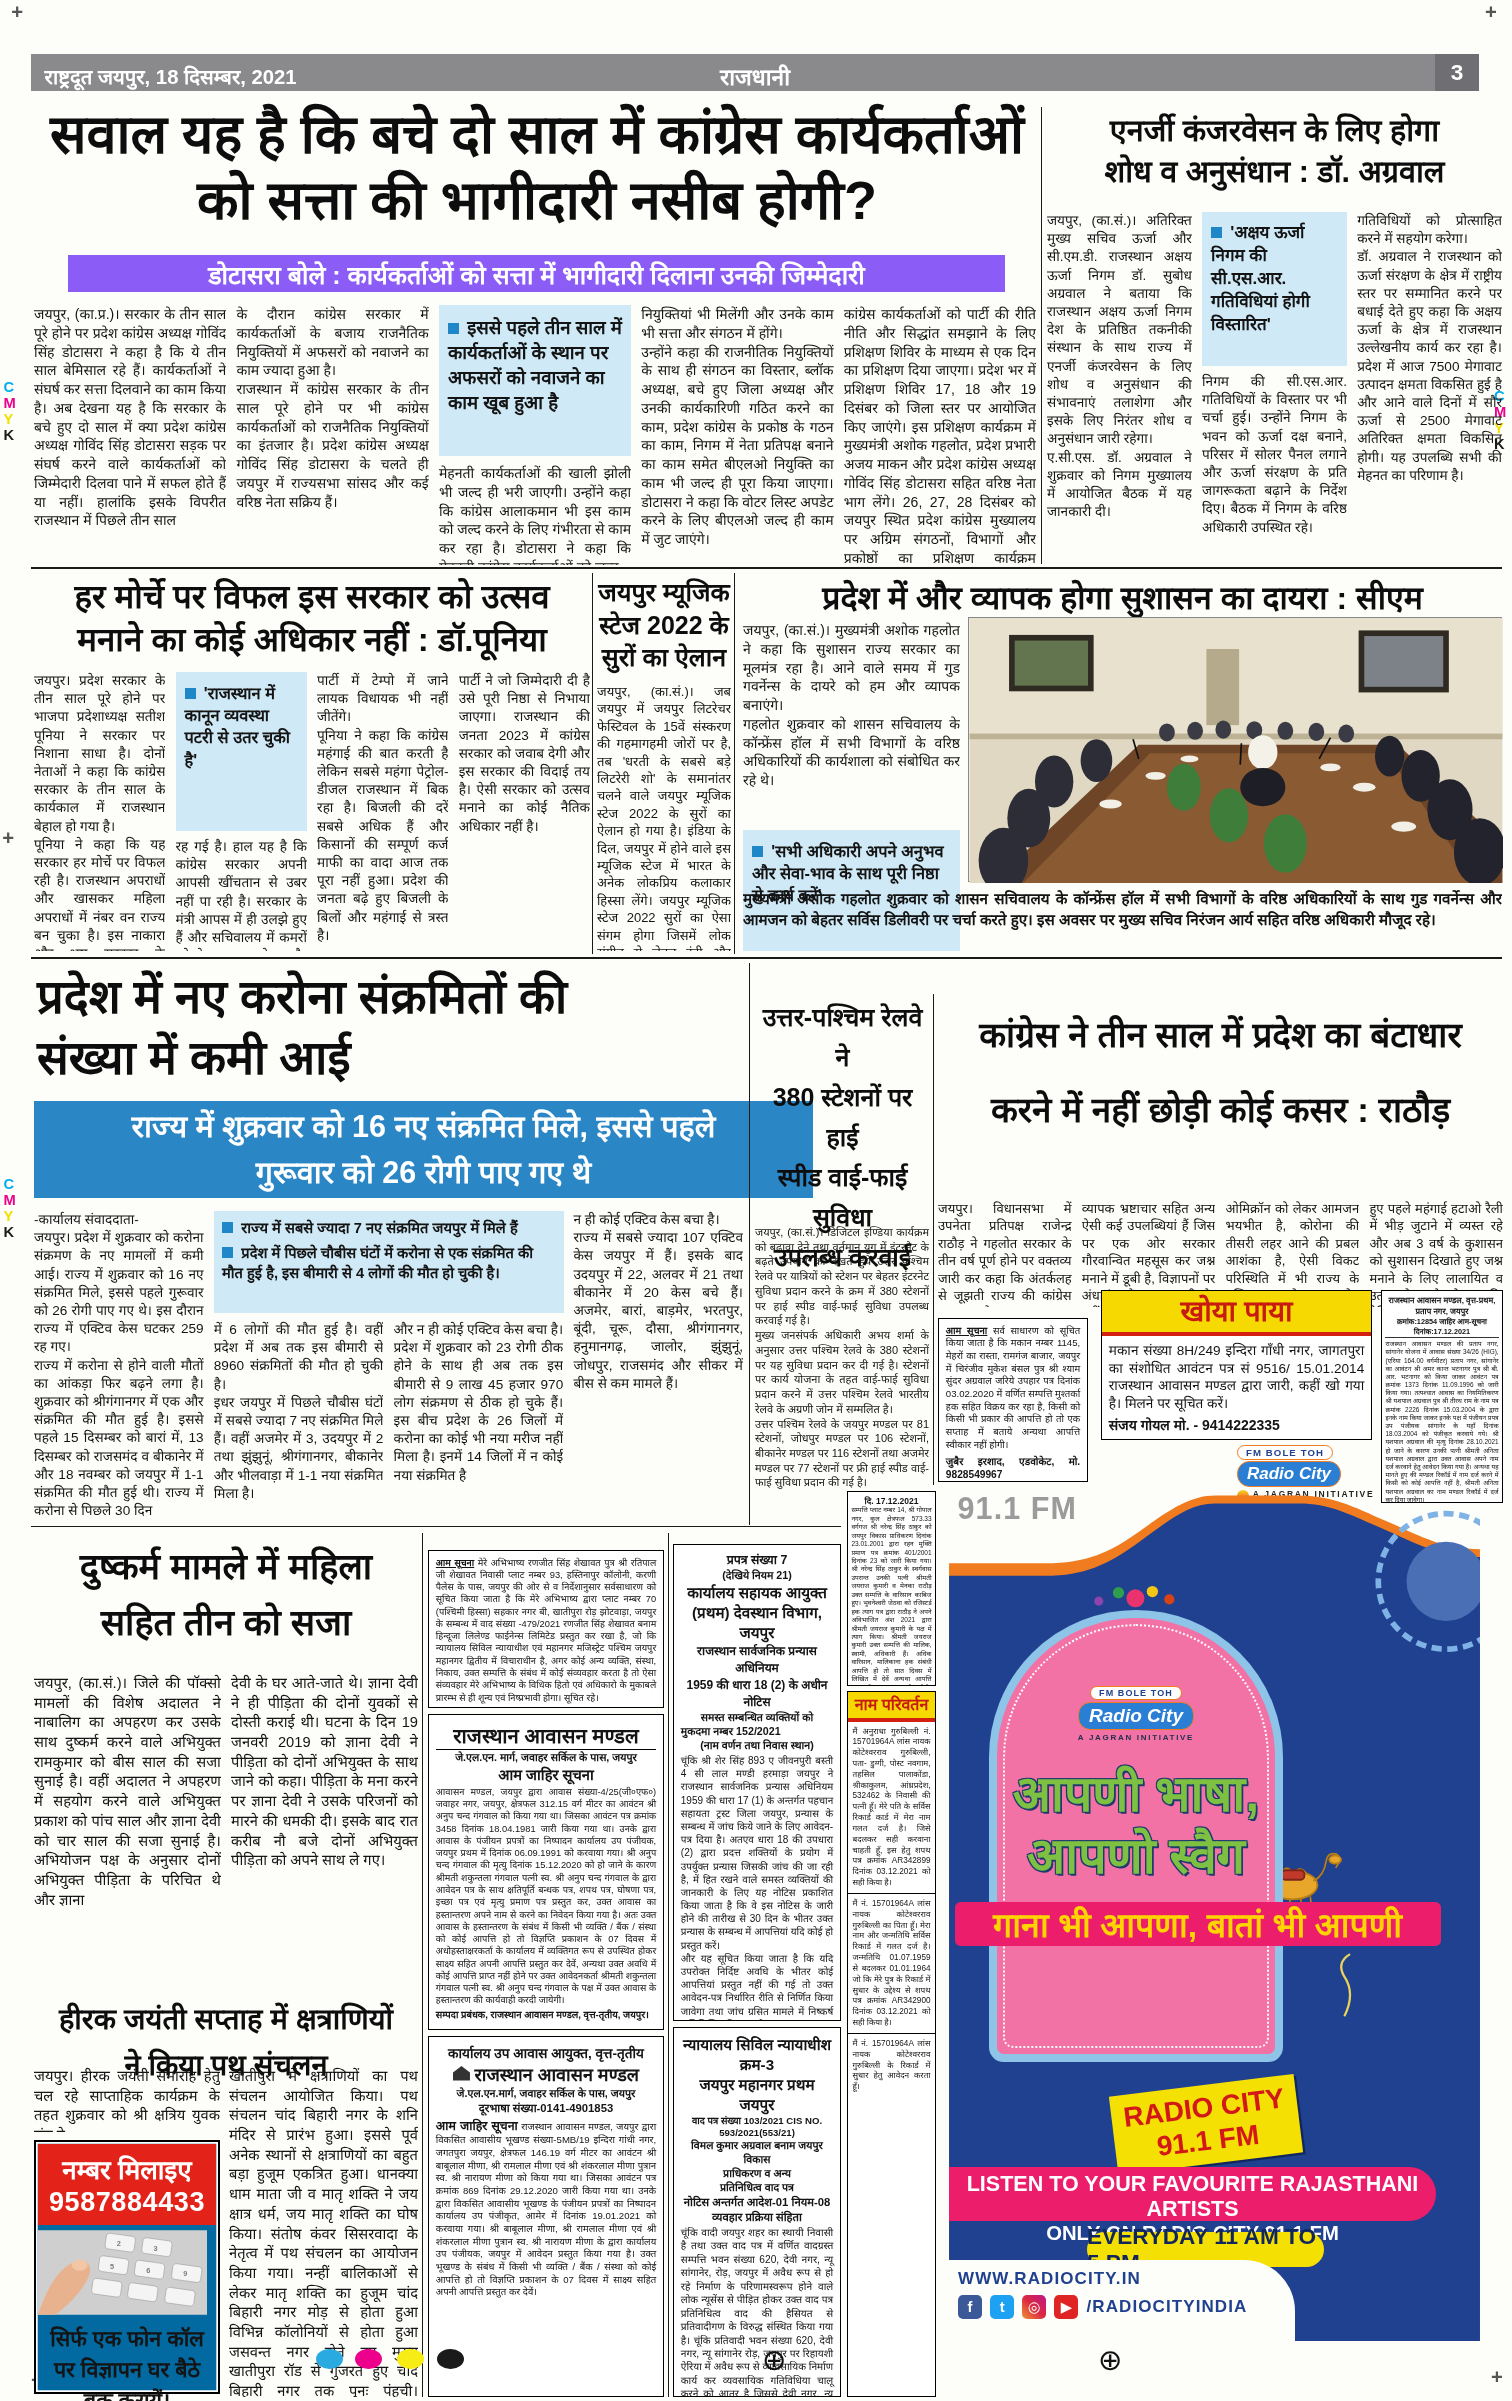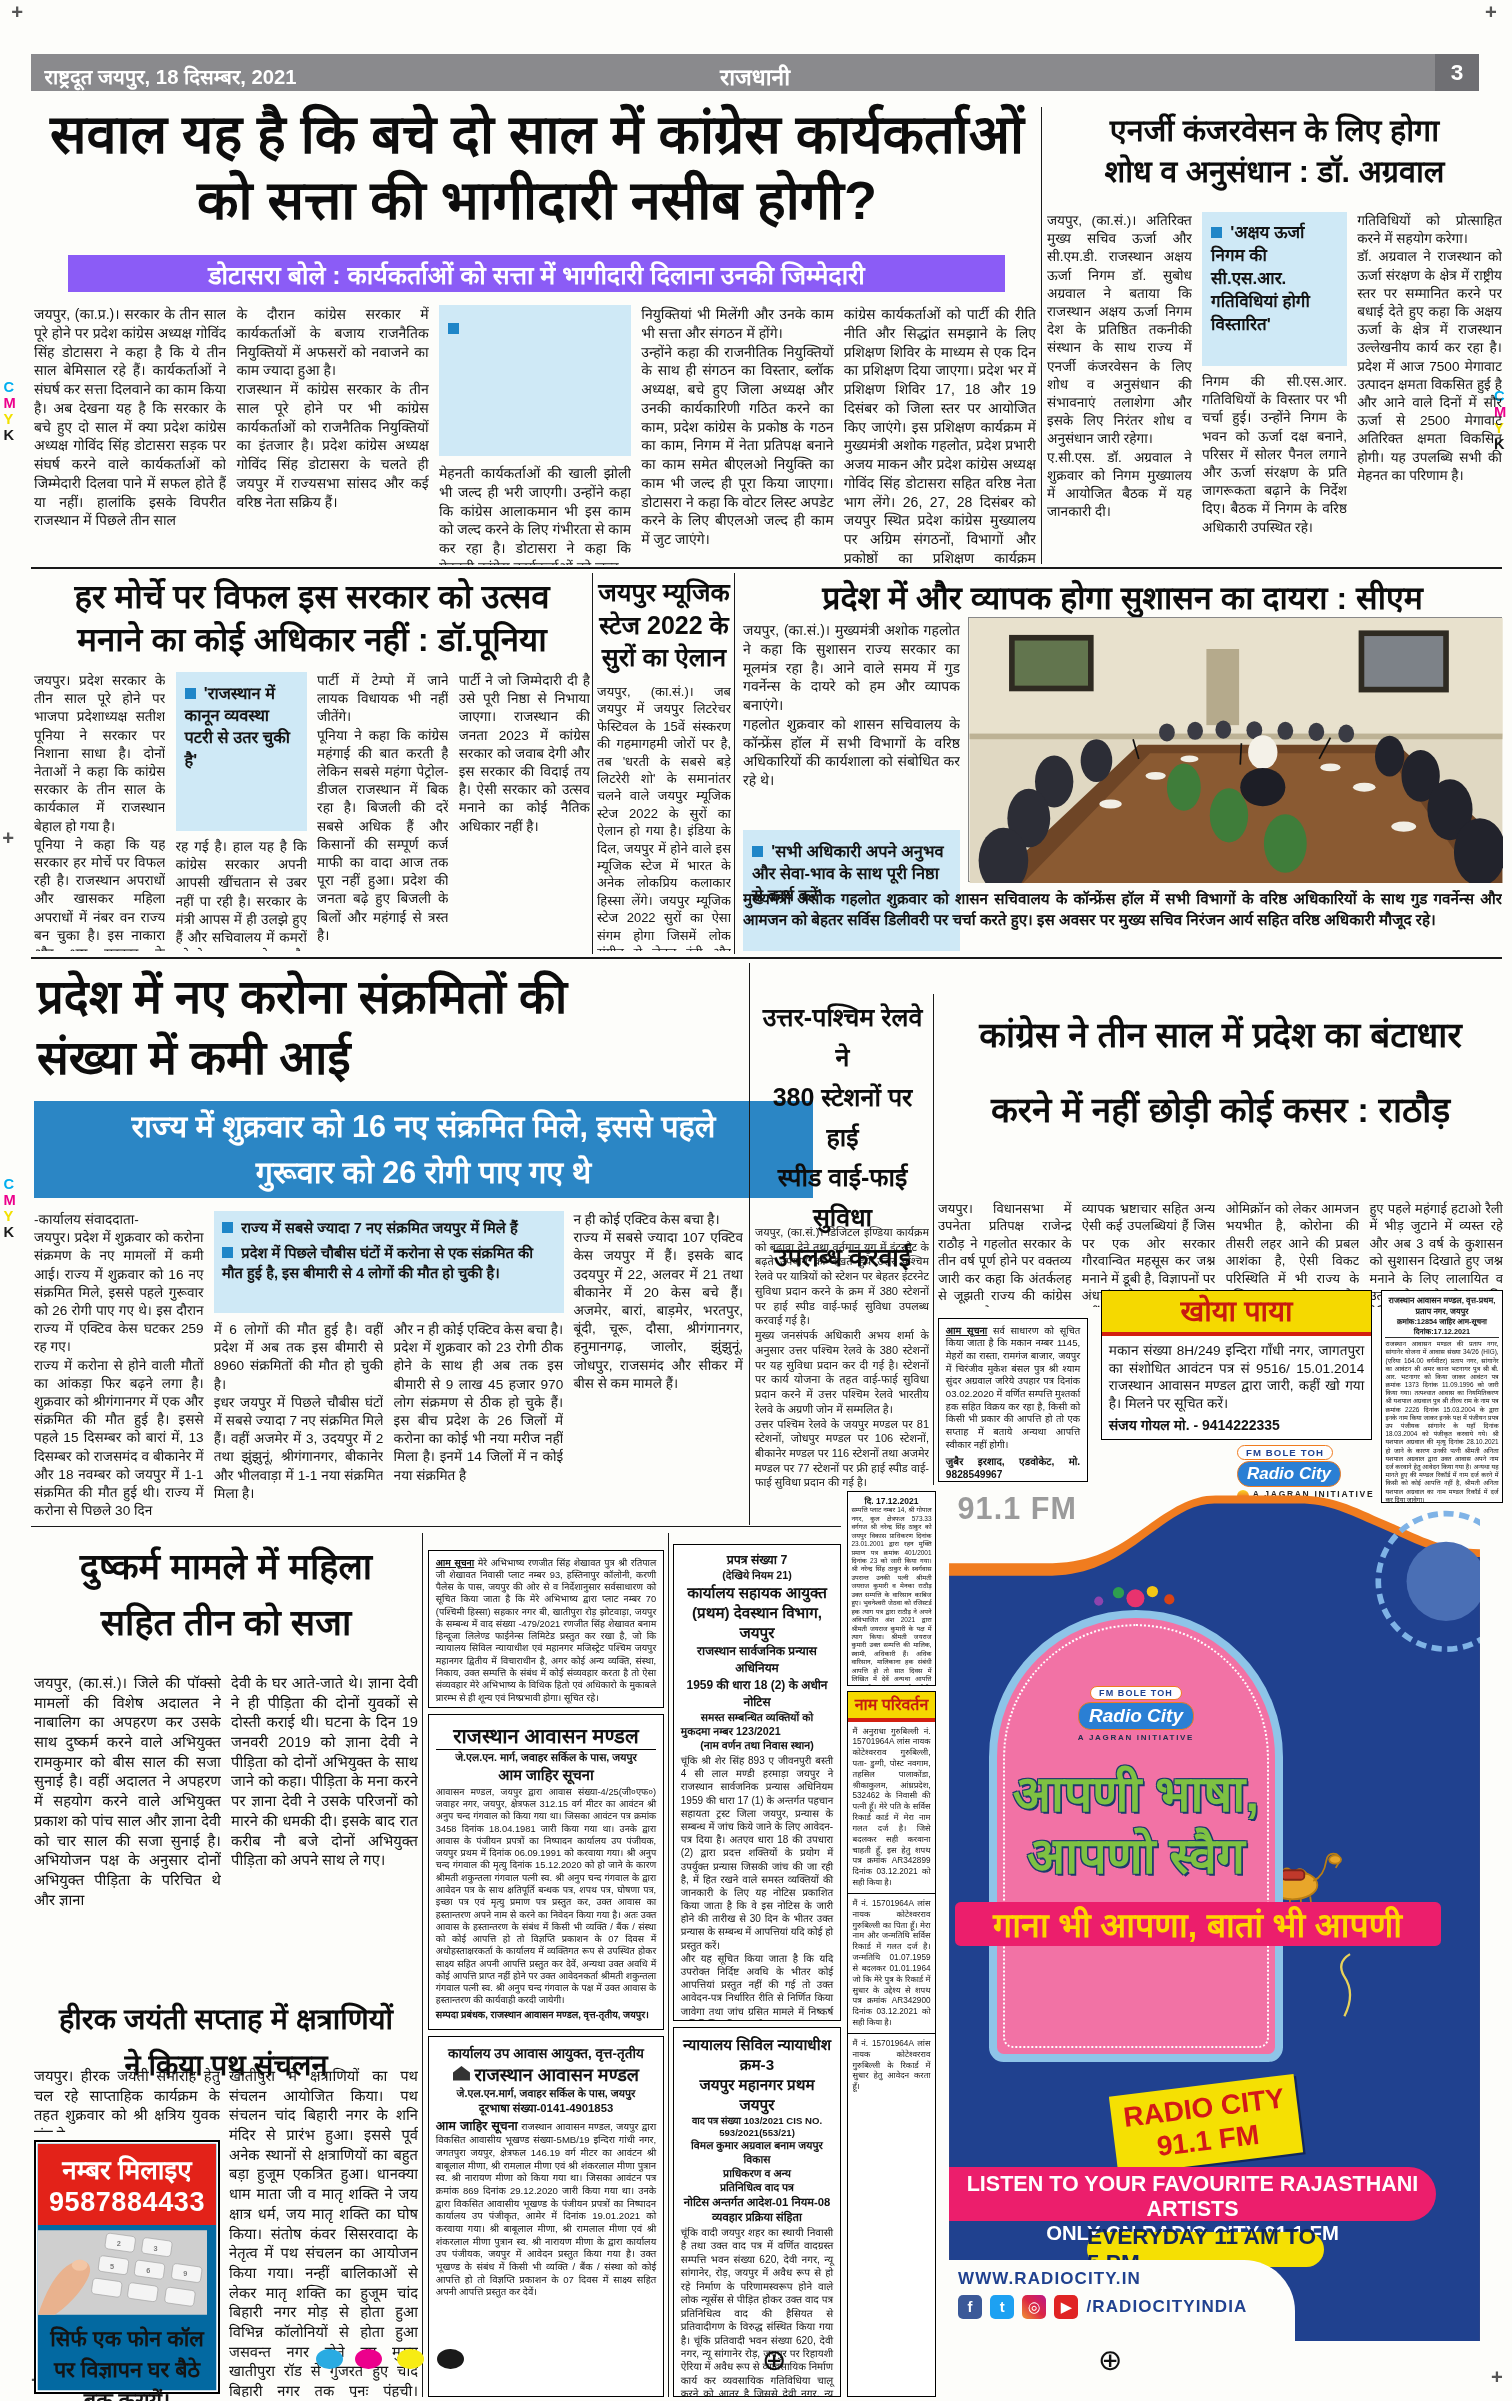--- a/index.html
+++ b/index.html
@@ -63,21 +63,21 @@
   </div>
 
   <div class="abs hl" style="left:40px;top:102px;width:994px;height:144px;font-size:54px;line-height:1.22;">सवाल यह है कि बचे दो साल में कांग्रेस कार्यकर्ताओं
 को सत्ता की भागीदारी नसीब होगी?</div>
   <div class="abs strap" style="left:68px;top:255px;width:937px;height:37px;font-size:25px;">डोटासरा बोले : कार्यकर्ताओं को सत्ता में भागीदारी दिलाना उनकी जिम्मेदारी</div>
   <div class="abs cols" style="left:34px;top:305px;width:1002px;height:260px;grid-template-columns:repeat(5,1fr);">
     <div class="bcol">जयपुर, (का.प्र.)। सरकार के तीन साल पूरे होने पर प्रदेश कांग्रेस अध्यक्ष गोविंद सिंह डोटासरा ने कहा है कि ये तीन साल बेमिसाल रहे हैं। कार्यकर्ताओं ने संघर्ष कर सत्ता दिलवाने का काम किया है। अब देखना यह है कि सरकार के बचे हुए दो साल में क्या प्रदेश कांग्रेस अध्यक्ष गोविंद सिंह डोटासरा सड़क पर संघर्ष करने वाले कार्यकर्ताओं को जिम्मेदारी दिलवा पाने में सफल होते हैं या नहीं। हालांकि इसके विपरीत राजस्थान में पिछले तीन साल</div>
     <div class="bcol">के दौरान कांग्रेस सरकार में कार्यकर्ताओं के बजाय राजनैतिक नियुक्तियों में अफसरों को नवाजने का काम ज्यादा हुआ है।
 राजस्थान में कांग्रेस सरकार के तीन साल पूरे होने पर भी कांग्रेस कार्यकर्ताओं को राजनैतिक नियुक्तियों का इंतजार है। प्रदेश कांग्रेस अध्यक्ष गोविंद सिंह डोटासरा के चलते ही जयपुर में राज्यसभा सांसद और कई वरिष्ठ नेता सक्रिय हैं।</div>
     <div style="overflow:hidden;">
-      <div class="pull" style="font-size:18.6px;min-height:133px;"><span class="sq"></span></div>
+      <div class="pull" style="font-size:18.6px;min-height:133px;"><span class="sq"></span><span class="qt">इससे पहले तीन साल में कार्यकर्ताओं के स्थान पर अफसरों को नवाजने का काम खूब हुआ है</span></div>
       <div class="bcol" style="margin-top:8px;">मेहनती कार्यकर्ताओं की खाली झोली भी जल्द ही भरी जाएगी। उन्होंने कहा कि कांग्रेस आलाकमान भी इस काम को जल्द करने के लिए गंभीरता से काम कर रहा है। डोटासरा ने कहा कि मेहनती कांग्रेस कार्यकर्ताओं को जल्द</div>
     </div>
     <div class="bcol">नियुक्तियां भी मिलेंगी और उनके काम भी सत्ता और संगठन में होंगे।
 उन्होंने कहा की राजनीतिक नियुक्तियों के साथ ही संगठन का विस्तार, ब्लॉक अध्यक्ष, बचे हुए जिला अध्यक्ष और उनकी कार्यकारिणी गठित करने का काम, प्रदेश कांग्रेस के प्रकोष्ठ के गठन का काम, निगम में नेता प्रतिपक्ष बनाने का काम समेत बीएलओ नियुक्ति का काम भी जल्द ही पूरा किया जाएगा। डोटासरा ने कहा कि वोटर लिस्ट अपडेट करने के लिए बीएलओ जल्द ही काम में जुट जाएंगे।</div>
     <div class="bcol">कांग्रेस कार्यकर्ताओं को पार्टी की रीति नीति और सिद्धांत समझाने के लिए प्रशिक्षण शिविर के माध्यम से एक दिन का प्रशिक्षण दिया जाएगा। प्रदेश भर में प्रशिक्षण शिविर 17, 18 और 19 दिसंबर को जिला स्तर पर आयोजित किए जाएंगे। इस प्रशिक्षण कार्यक्रम में मुख्यमंत्री अशोक गहलोत, प्रदेश प्रभारी अजय माकन और प्रदेश कांग्रेस अध्यक्ष गोविंद सिंह डोटासरा सहित वरिष्ठ नेता भाग लेंगे। 26, 27, 28 दिसंबर को जयपुर स्थित प्रदेश कांग्रेस मुख्यालय पर अग्रिम संगठनों, विभागों और प्रकोष्ठों का प्रशिक्षण कार्यक्रम आयोजित होगा।</div>
   </div>
 
   <div class="abs vline" style="left:1041px;top:107px;height:457px;"></div>
   <div class="abs hl" style="left:1047px;top:110px;width:455px;height:90px;font-size:30.5px;line-height:1.35;">एनर्जी कंजरवेसन के लिए होगा
 शोध व अनुसंधान : डॉ. अग्रवाल</div>
@@ -307,21 +307,21 @@
 
   <div class="abs vline" style="left:668px;top:1533px;height:864px;"></div>
   <div class="abs notice" style="left:673px;top:1544px;width:168px;height:477px;">
     <div class="nh" style="font-size:12.4px;">प्रपत्र संख्या 7</div>
     <div class="nh" style="font-size:10.7px;">(देखिये नियम 21)</div>
     <div class="nh" style="font-size:15.2px;">कार्यालय सहायक आयुक्त
 (प्रथम) देवस्थान विभाग, जयपुर</div>
     <div class="nh" style="font-size:12px;">राजस्थान सार्वजनिक प्रन्यास अधिनियम
 1959 की धारा 18 (2) के अधीन नोटिस</div>
     <div class="nh" style="font-size:10.7px;">समस्त सम्बन्धित व्यक्तियों को</div>
-    <div class="ntext" style="font-size:10.7px;font-weight:bold;">मुकदमा नम्बर 123/2021</div>
+    <div class="ntext" style="font-size:10.7px;font-weight:bold;">मुकदमा नम्बर 152/2021</div>
     <div class="nh" style="font-size:10.7px;">(नाम वर्णन तथा निवास स्थान)</div>
     <div class="ntext" style="font-size:10px;margin-top:2.3px;">चूंकि श्री शेर सिंह 893 ए जीवनपुरी बस्ती 4 सी लाल मण्डी हरमाड़ा जयपुर ने राजस्थान सार्वजनिक प्रन्यास अधिनियम 1959 की धारा 17 (1) के अन्तर्गत पहचान सहायता ट्रस्ट जिला जयपुर, प्रन्यास के सम्बन्ध में जांच किये जाने के लिए आवेदन-पत्र दिया है। अतएव धारा 18 की उपधारा (2) द्वारा प्रदत्त शक्तियों के प्रयोग में उपर्युक्त प्रन्यास जिसकी जांच की जा रही है, में हित रखने वाले समस्त व्यक्तियों की जानकारी के लिए यह नोटिस प्रकाशित किया जाता है कि वे इस नोटिस के जारी होने की तारीख से 30 दिन के भीतर उक्त प्रन्यास के सम्बन्ध में आपत्तियां यदि कोई हो प्रस्तुत करें।
 और यह सूचित किया जाता है कि यदि उपरोक्त निर्दिष्ट अवधि के भीतर कोई आपत्तियां प्रस्तुत नहीं की गई तो उक्त आवेदन-पत्र निर्धारित रीति से निर्णित किया जावेगा तथा जांच ग्रसित मामले में निष्कर्ष अभिलिखित किया जावेगा।
 आज दिनांक 22.11.2021 को मेरे हस्ताक्षर तथा कार्यालय मोहर के अधीन जारी किया गया।
 आइंदा तारीख पेशी 31.1.2022</div>
 
   </div>
   <div class="abs notice" style="left:673px;top:2027px;width:168px;height:370px;">
     <div class="nh" style="font-size:15.2px;">न्यायालय सिविल न्यायाधीश क्रम-3
 जयपुर महानगर प्रथम जयपुर</div>

